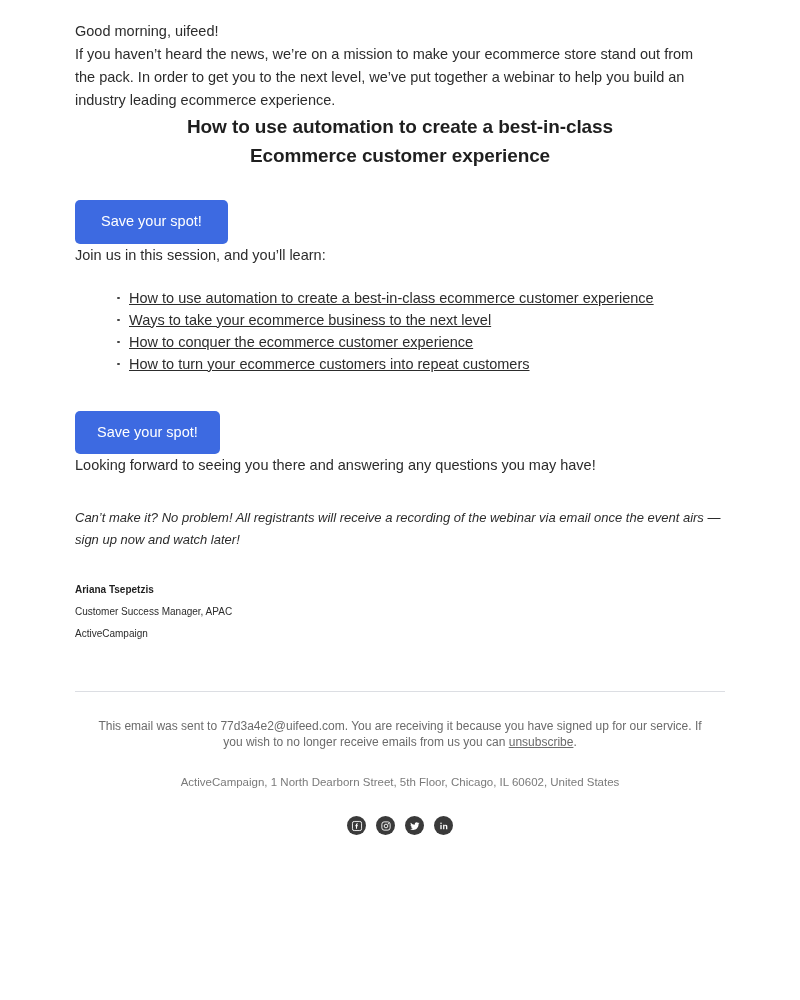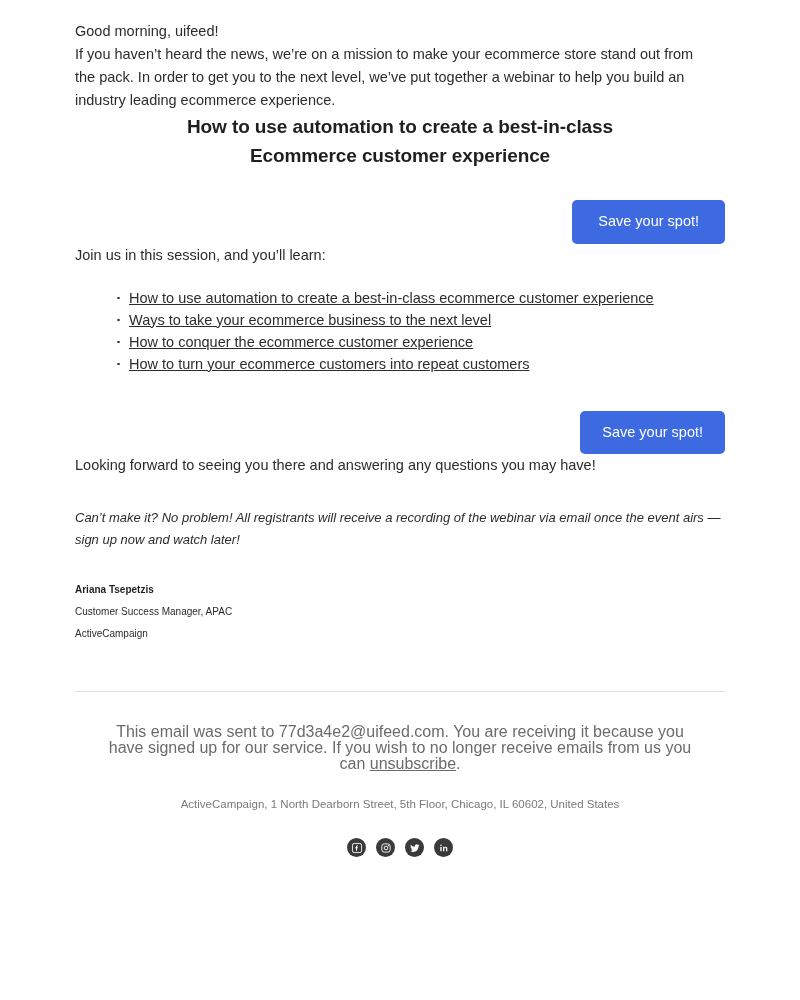--- a/index.html
+++ b/index.html
@@ -48,21 +48,21 @@
     font-size: 19px;
     line-height: 29px;
     font-weight: bold;
     text-align: center;
     color: #1f1f1f;
     margin: 0;
     letter-spacing: -0.1px;
   }
 
   .cta-wrap {
-    text-align: right;
+    text-align: left;
   }
   .cta-wrap-1 { margin-top: 30px; }
   .cta-wrap-2 { margin-top: 36px; }
 
   a.cta-button {
     display: inline-block;
     background: #3d6ae1;
     color: #ffffff;
     font-size: 14.5px;
     line-height: 1;
@@ -139,24 +139,24 @@
     width: 650px;
   }
 
   .footer {
     width: 620px;
     margin: 0 auto;
     text-align: center;
     padding-top: 22px;
   }
   .footer .legal {
-    font-size: 16px;
+    font-size: 12px;
     line-height: 16px;
     color: #6b6b6b;
-    margin: 10px;
+    margin: 4px;
   }
   .footer .legal a {
     color: #6b6b6b;
     text-decoration: underline;
   }
   .footer .address {
     font-size: 11.5px;
     line-height: 16px;
     color: #7a7a7a;
     margin: 24px 0 0 0;

